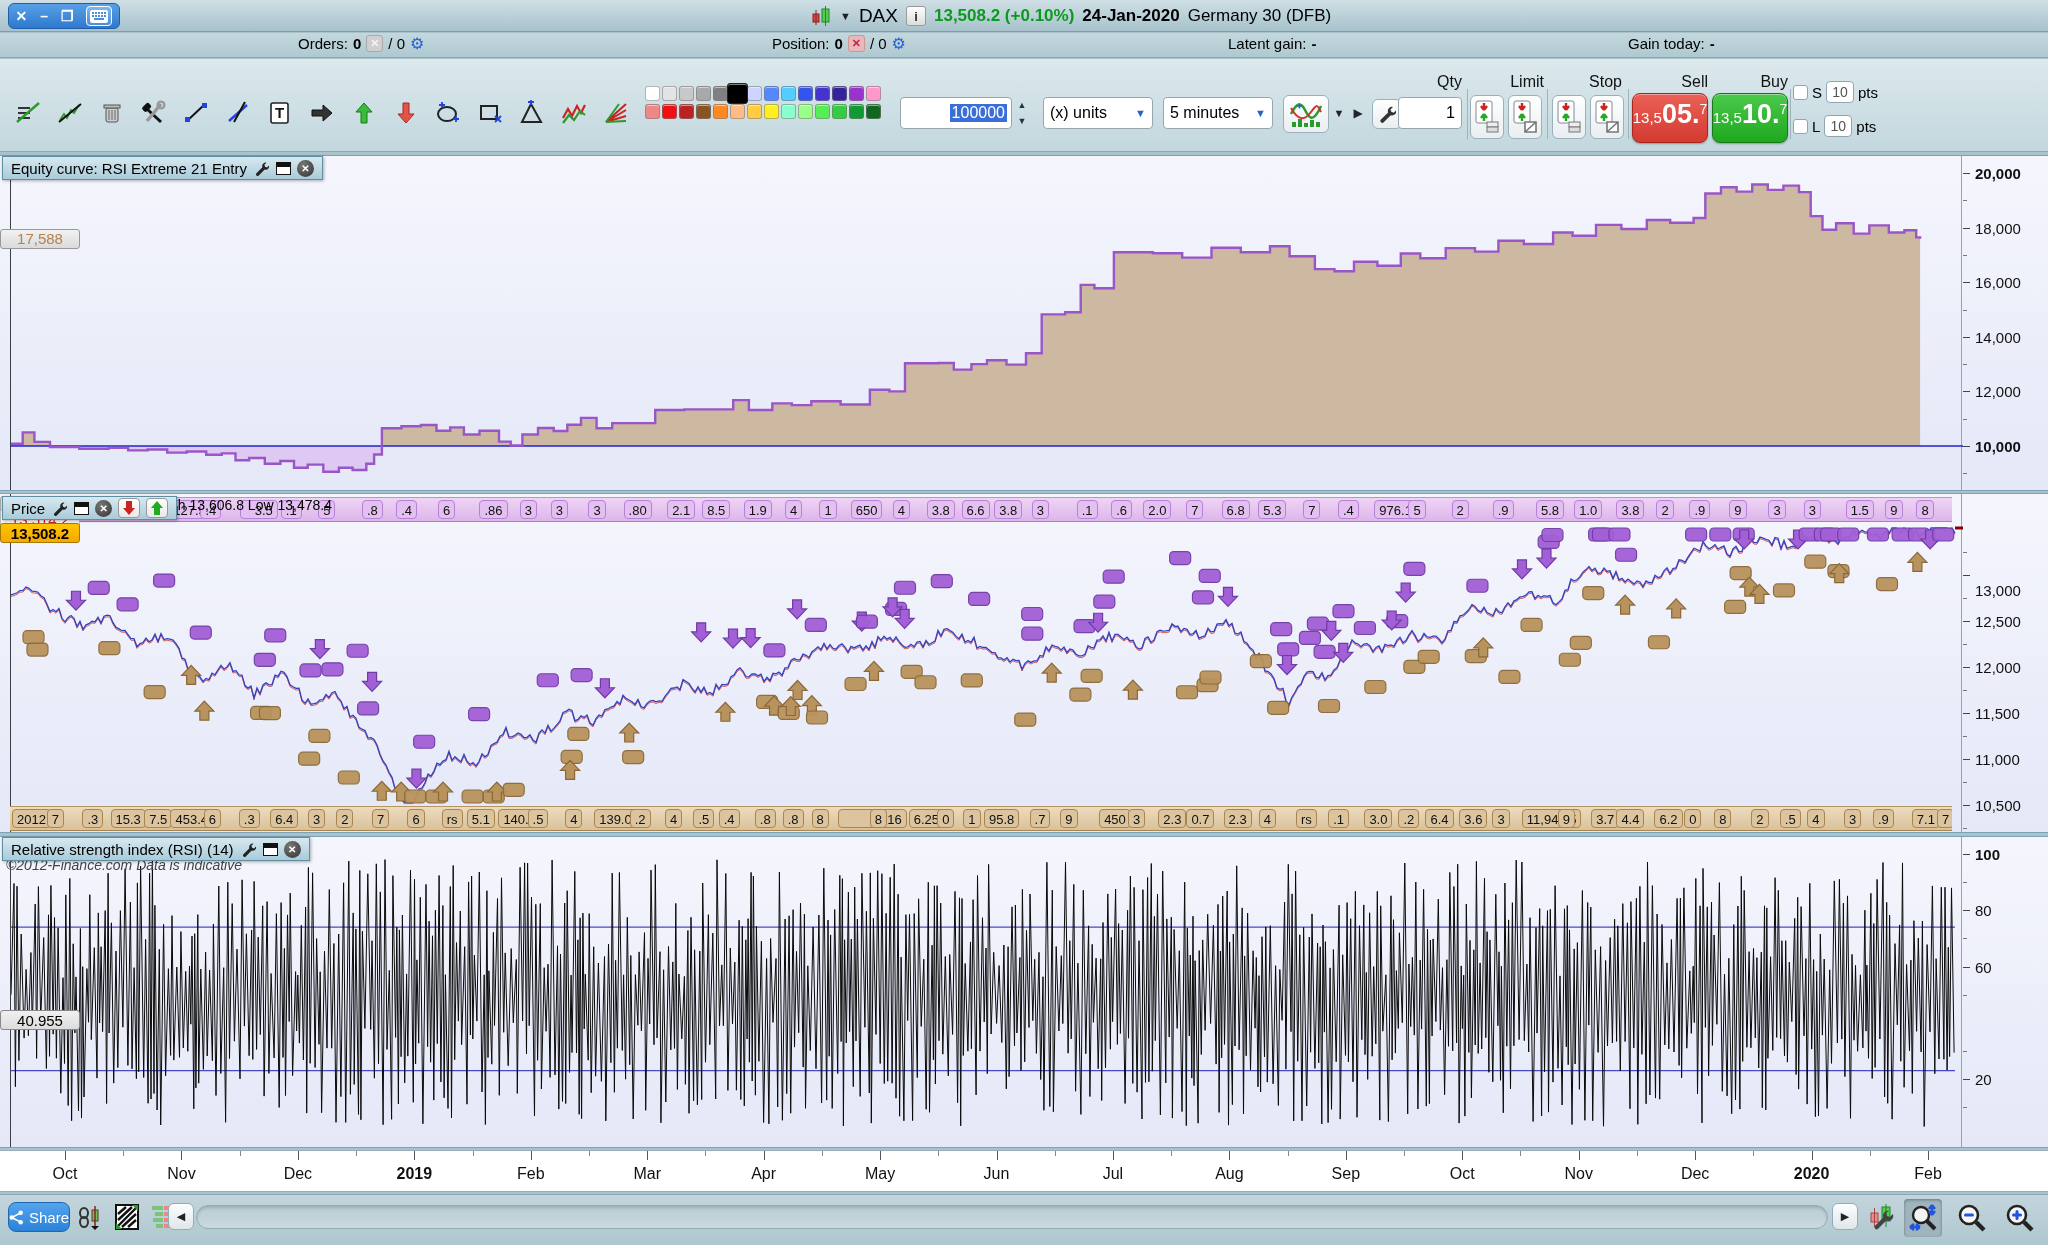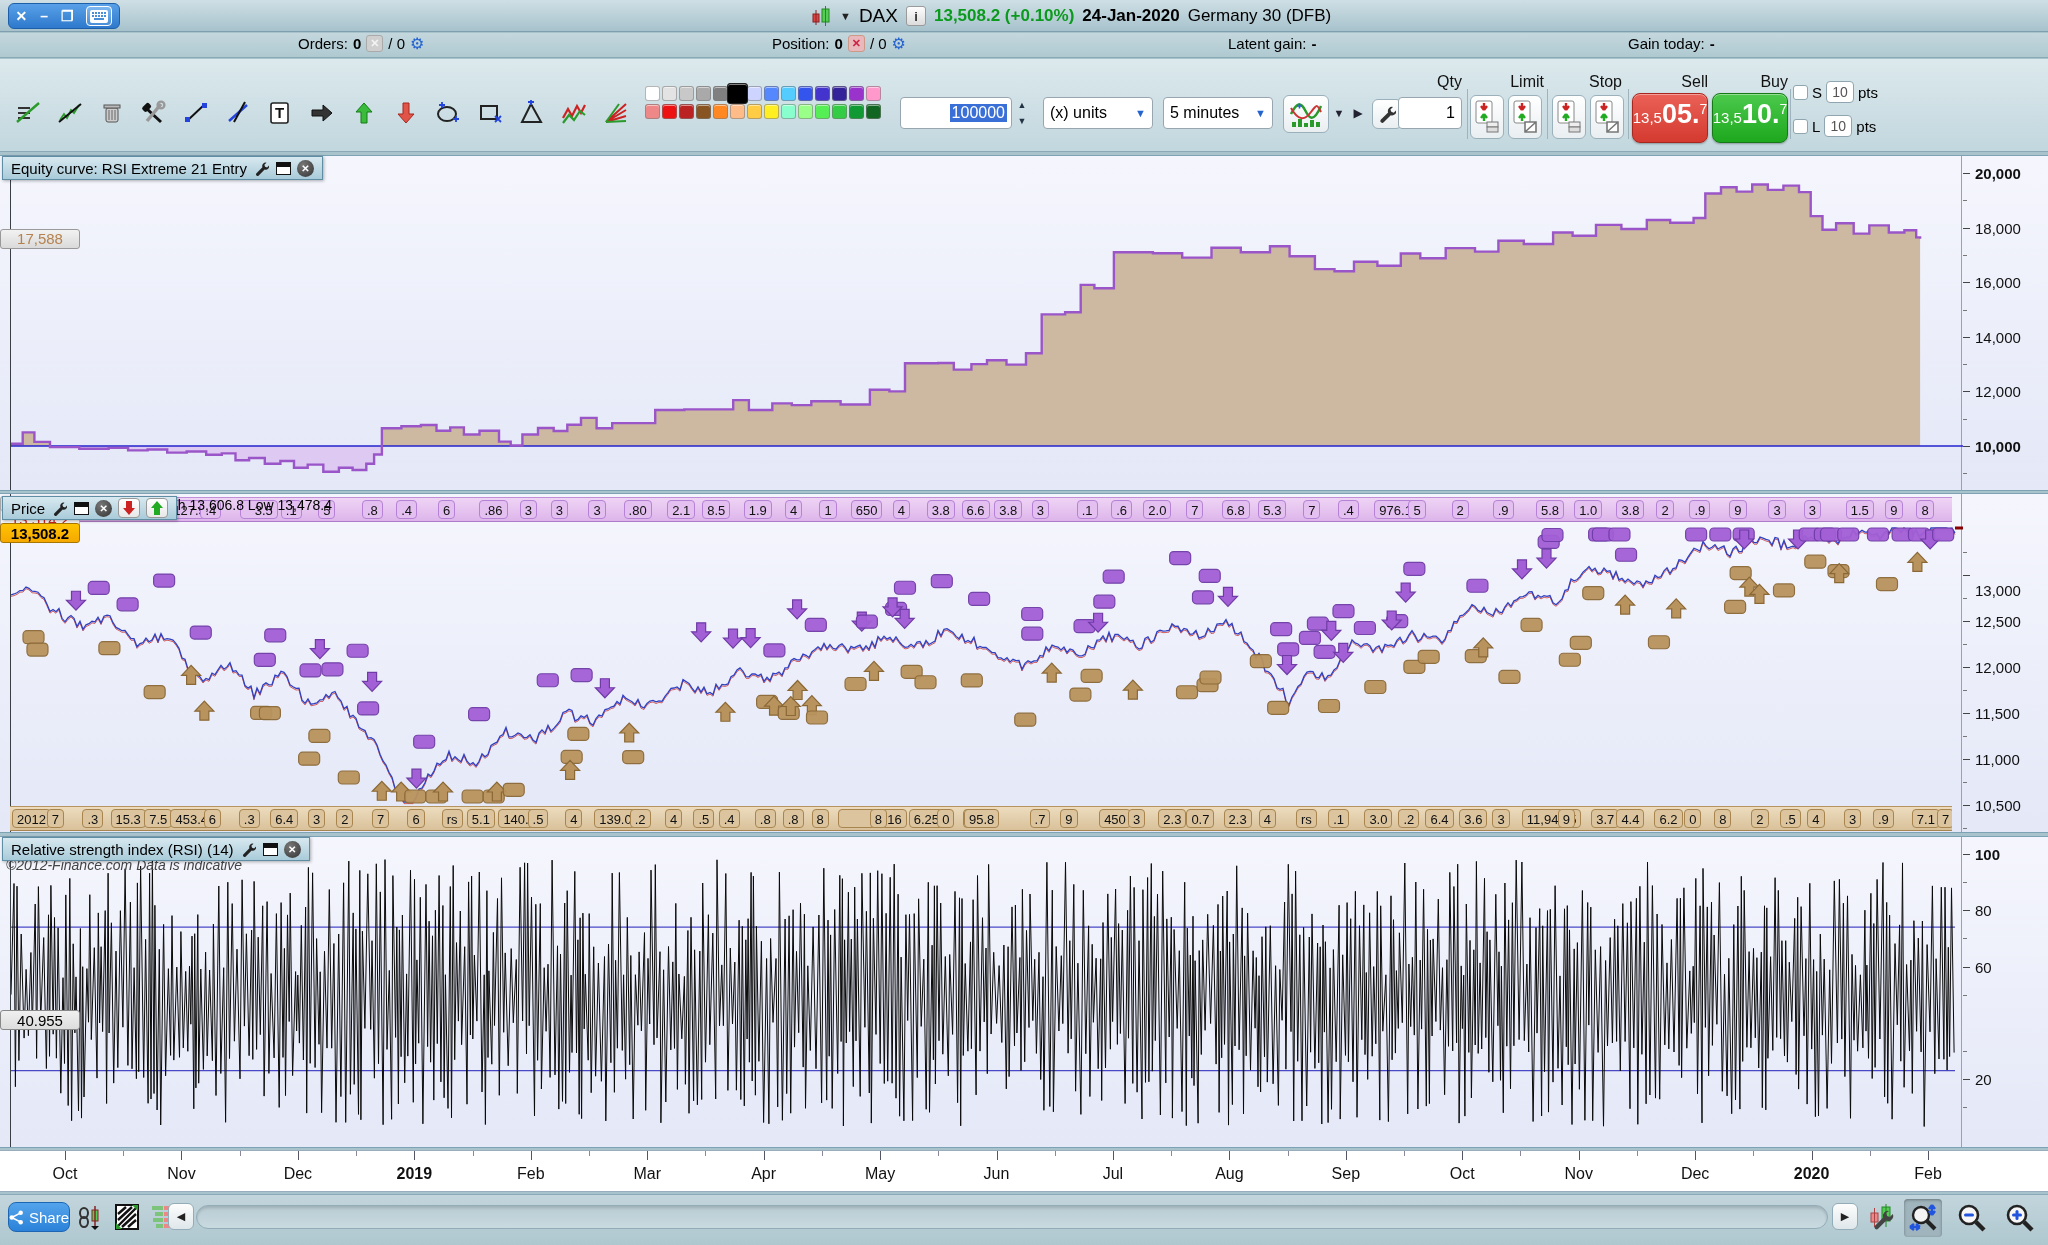--- a/index.html
+++ b/index.html
@@ -680,21 +680,21 @@
         <span class="tok" style="left: 683.433px;">.5</span>
         <span class="tok" style="left: 708.699px;">.4</span>
         <span class="tok" style="left: 744.808px;">.8</span>
         <span class="tok" style="left: 772.724px;">.8</span>
         <span class="tok" style="left: 801.541px;">8</span>
         <span class="tok" style="left: 828.266px; padding-left: 48px;">16</span>
         <span class="tok" style="left: 859.847px;">8</span>
         <span class="tok" style="left: 898.73px;">6.25</span>
         <span class="tok" style="left: 927.167px;">0</span>
         <span class="tok" style="left: 953.3px;">1</span>
-        <span class="tok" style="left: 954px; text-align: center;">95.8</span>
+        <span class="tok" style="left: 974px; text-align: center;">95.8</span>
         <span class="tok" style="left: 1019.62px;">.7</span>
         <span class="tok" style="left: 1050.32px;">9</span>
         <span class="tok" style="left: 1089.13px;">450</span>
         <span class="tok" style="left: 1117.93px;">3</span>
         <span class="tok" style="left: 1148.34px;">2.3</span>
         <span class="tok" style="left: 1176.38px;">0.7</span>
         <span class="tok" style="left: 1213.55px;">2.3</span>
         <span class="tok" style="left: 1248.66px;">4</span>
         <span class="tok" style="left: 1285.97px;">rs</span>
         <span class="tok" style="left: 1318.13px;">.1</span>

